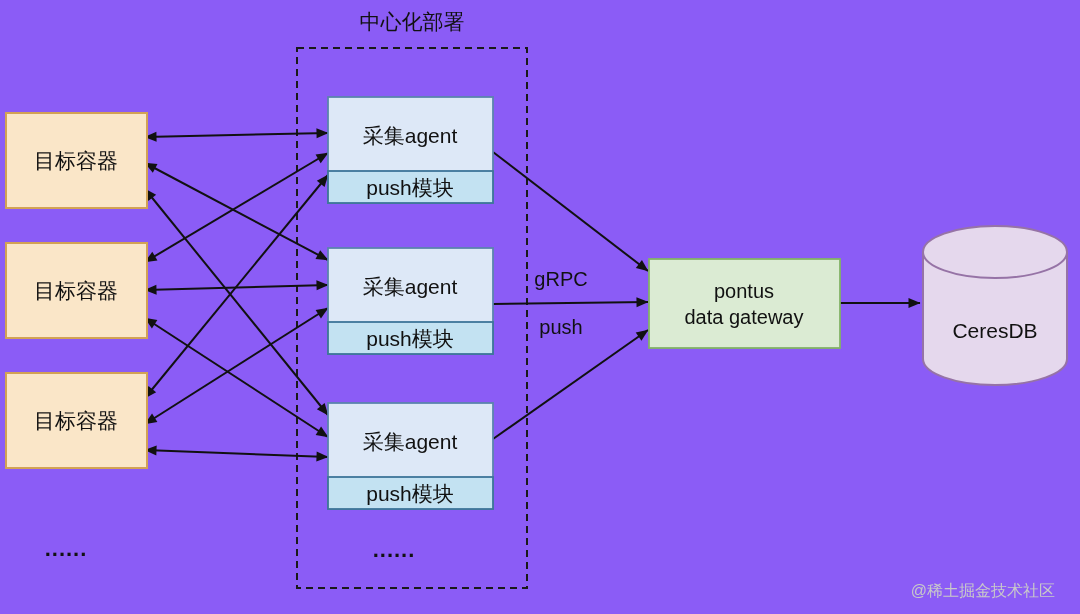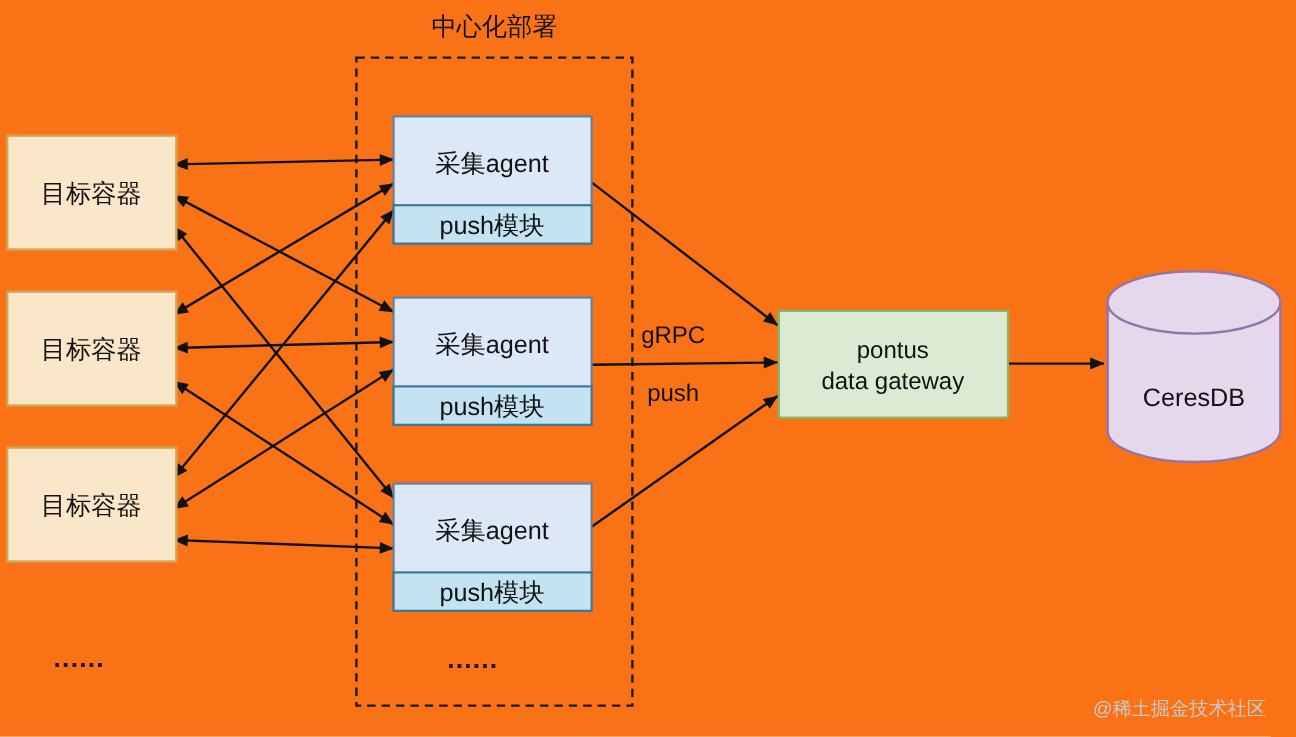--- a/index.html
+++ b/index.html
@@ -1,16 +1,16 @@
 <!DOCTYPE html>
 <html><head>
 <meta charset="utf-8">
 <style>
   html,body{margin:0;padding:0;background:#ffffff;}
-  .canvas{position:relative;width:1080px;height:614px;background:#f97316;overflow:hidden;
+  .canvas{position:relative;width:1080px;height:614px;background:#8b5cf6;overflow:hidden;
           font-family:"Liberation Sans","DejaVu Sans",sans-serif;}
   svg text{fill:#111111;font-family:"Liberation Sans","DejaVu Sans",sans-serif;}
   .node-label{font-size:21px;}
   .gw-label{font-size:20px;}
   .edge-label{font-size:20px;}
   .diagram-title{font-size:21px;}
   .ellipsis-text{font-size:22px;font-weight:bold;letter-spacing:1px;}
   .watermark-text{font-size:16px;fill:#c9c9c9;}
   .container-shape{stroke:#d2a255;stroke-width:2;}
   .agent-shape{stroke:#5b84ad;stroke-width:1.8;}

